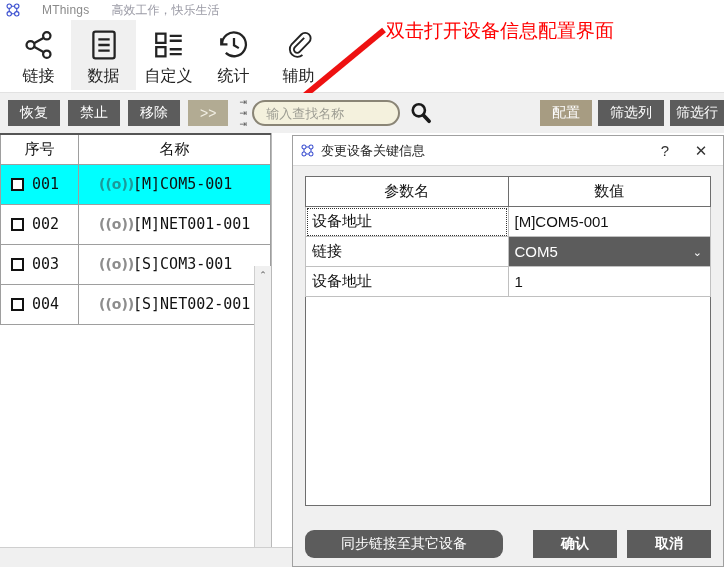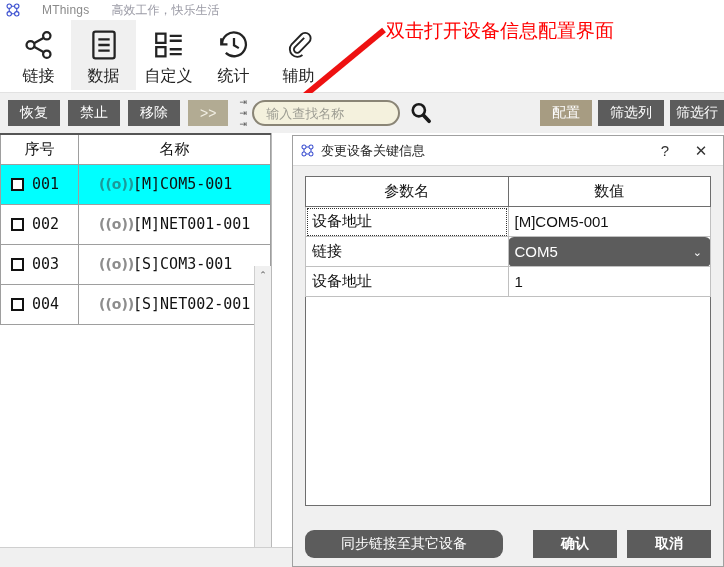--- a/index.html
+++ b/index.html
@@ -142,21 +142,21 @@
     height:30px; font-size:15px; font-weight:normal; color:#111;
     border:1px solid #6e6e6e; background:#ffffff;
   }
   #param-table td {
     height:30px; font-size:15px; color:#111; padding-left:6px;
     border:1px solid #c0c0c0;
   }
   #param-table td.val { font-family:"Liberation Sans","DejaVu Sans",sans-serif; }
   #param-table tr.focused td.key { outline:1px dotted #333; outline-offset:-2px; }
   #param-table tr.dropdown td.val {
-    background:#5c5c5c; color:#ffffff; position:relative; padding-right:22px;border-radius:6px;
+    background:#5c5c5c; color:#ffffff; position:relative; padding-right:22px;
   }
   #param-table tr.dropdown td.val .caret {
     position:absolute; right:8px; top:50%; transform:translateY(-50%);
     font-size:11px; color:#ffffff;
   }
   #param-blank {
     flex:1; background:#ffffff; border:1px solid #6e6e6e; border-top:none;
   }
   #dlg-footer {
     height:44px; display:flex; align-items:center; padding:0 12px;

